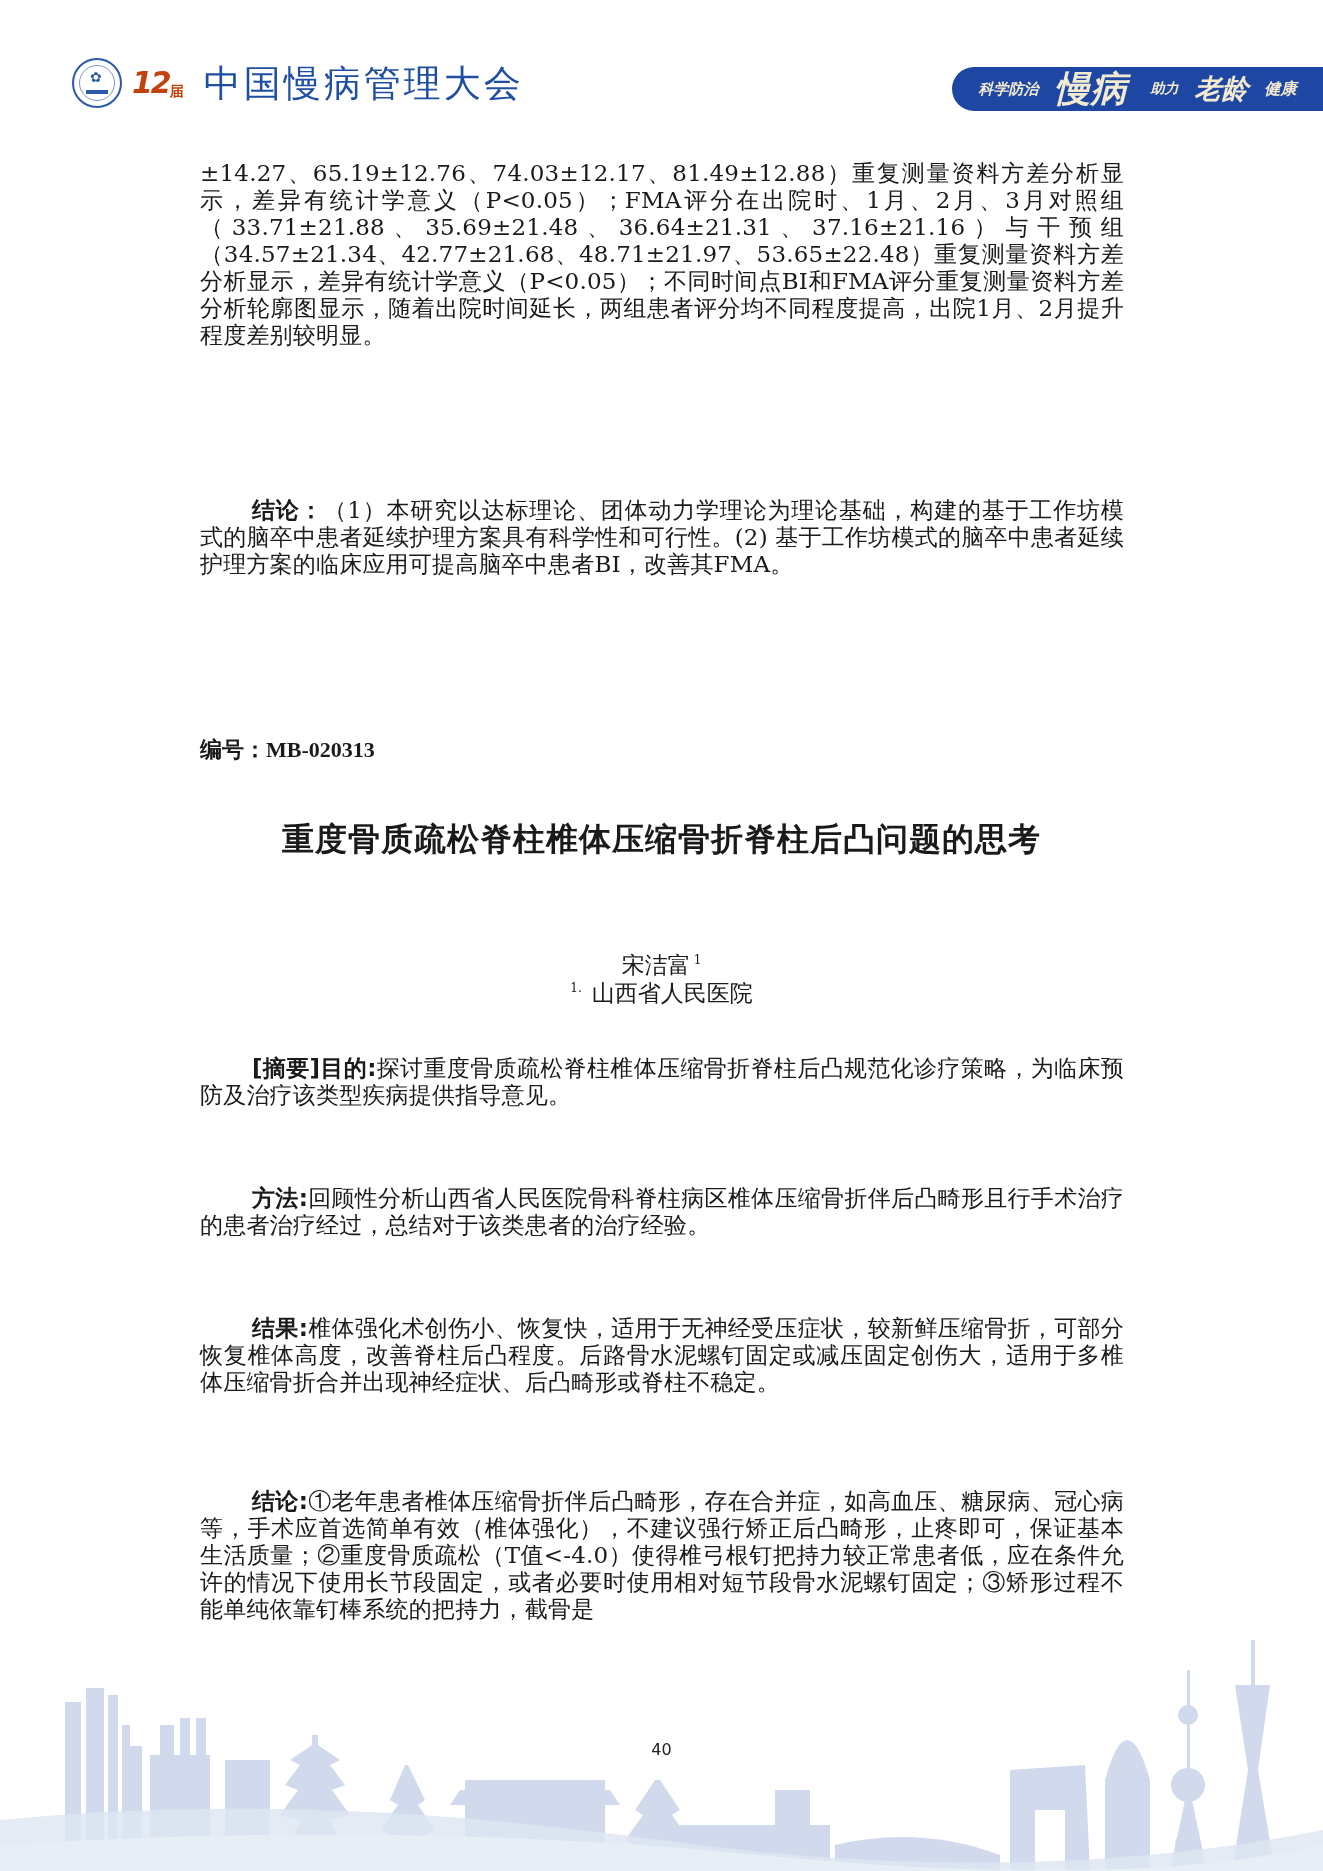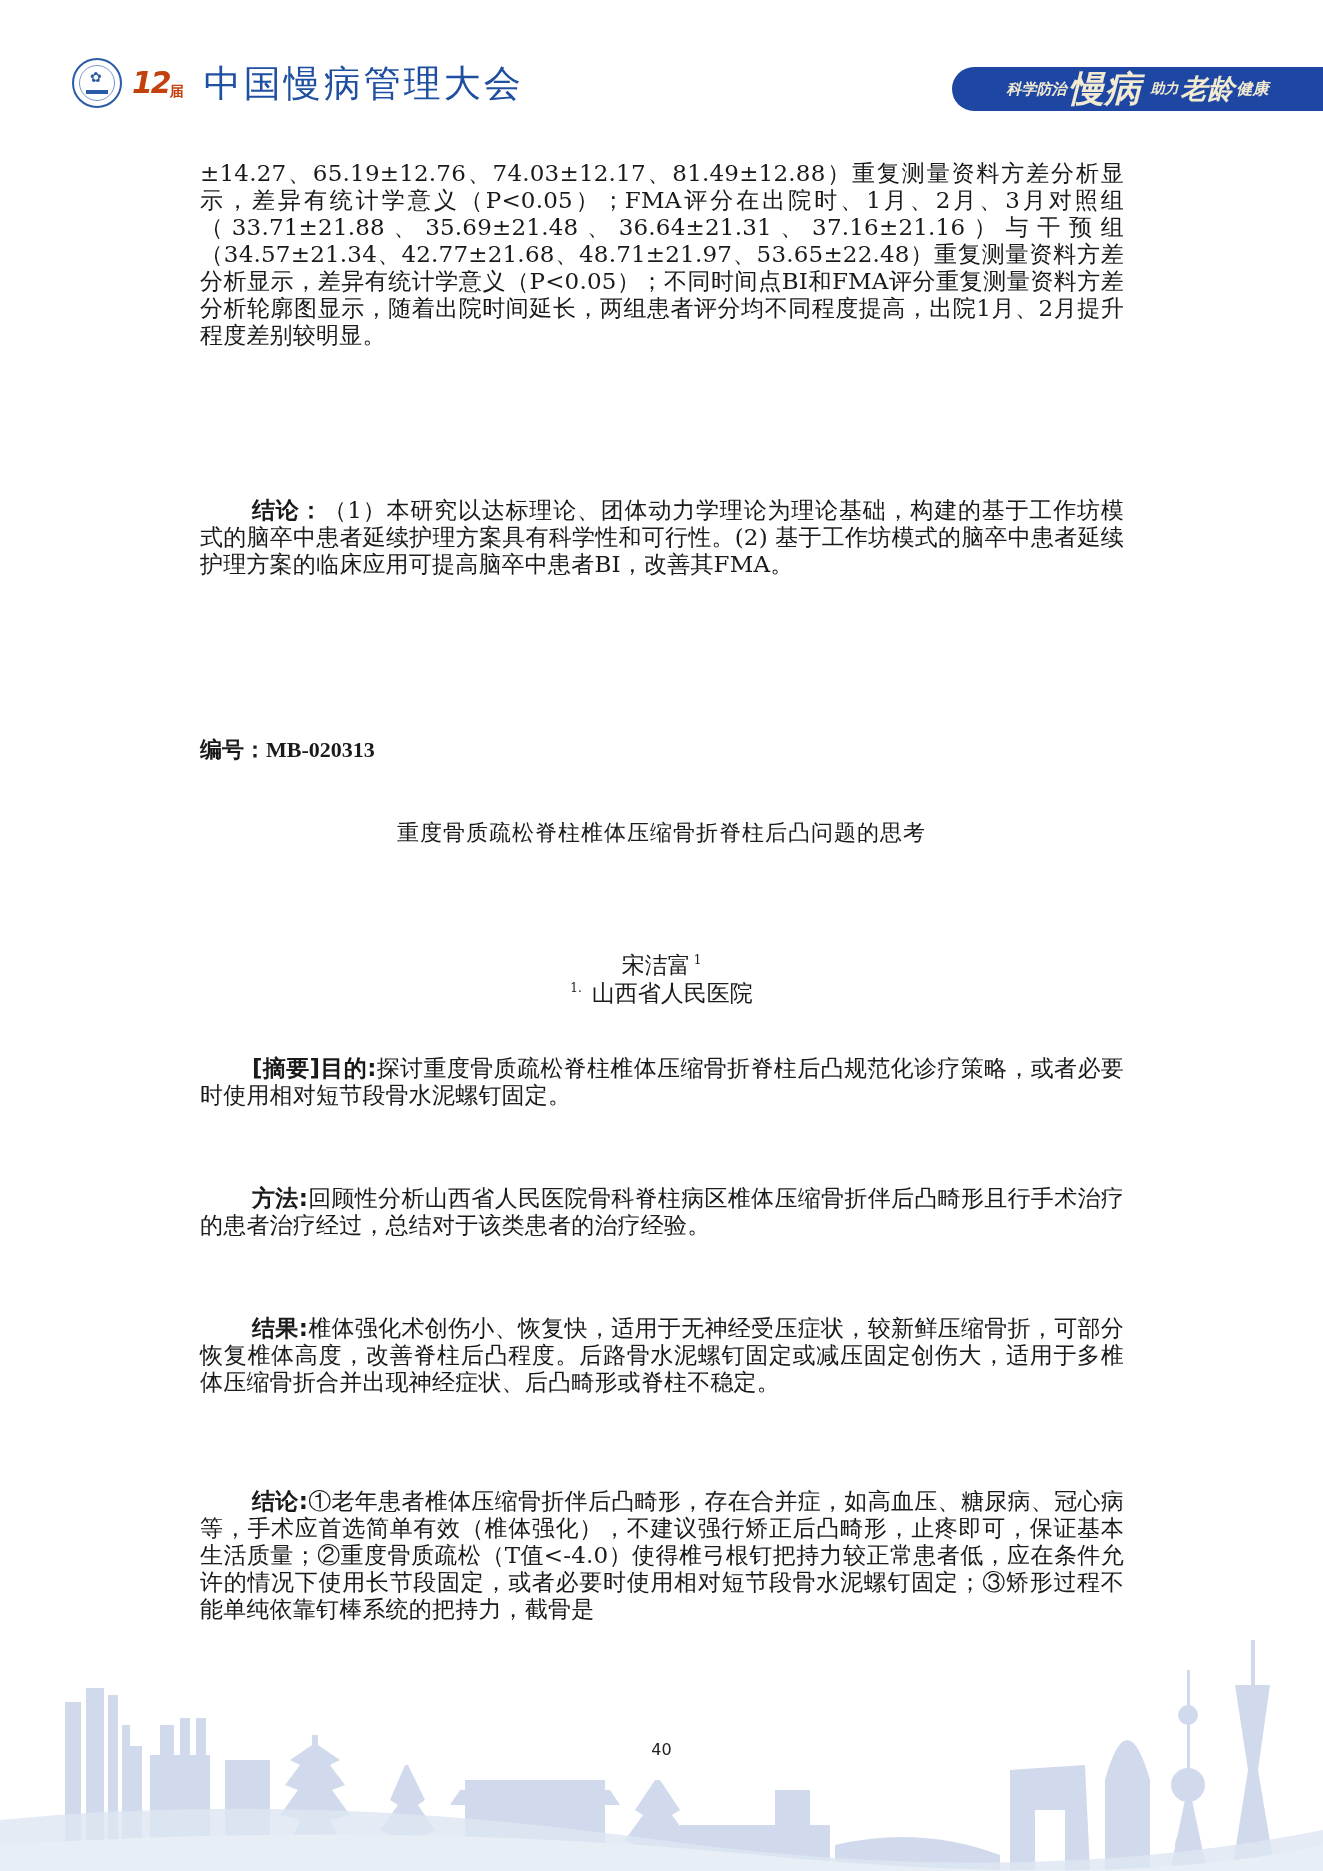--- a/index.html
+++ b/index.html
@@ -28,42 +28,42 @@
   }
   .edition small { font-size: 14px; font-style: normal; letter-spacing: 0; vertical-align: bottom; }
   .conf-title {
     margin-left: 20px; font-family: "DejaVu Sans", sans-serif; font-size: 37px; color: #1f4fa0;
     letter-spacing: 3px; line-height: 1;
   }
   .slogan {
     position: absolute; left: 952px; top: 67px; width: 371px; height: 44px;
     background: #1d47a2; border-radius: 24px 0 0 24px;
     display: flex; align-items: center; justify-content: center;
-    font-family: "DejaVu Serif", serif; font-style: italic; font-weight: bold; color: #f3ead2;
+    font-family: "DejaVu Serif", serif; font-style: italic; font-weight: bold; color: #f3ead2; gap: 14px;
   }
   .slogan .s1 { font-size: 15px; }
   .slogan .s2 { font-size: 36px; margin: 0 10px 0 2px; }
   .slogan .s3 { font-size: 14px; }
   .slogan .s4 { font-size: 27px; margin: 0 2px; }
   .slogan .s5 { font-size: 16px; text-align: right; }
 
   .content { position: absolute; left: 200px; width: 924px; }
   .para {
     font-size: 23px; line-height: 27px; margin: 0; text-align: justify;
     font-family: "DejaVu Serif", "Liberation Serif", serif; letter-spacing: 0.2px;
   }
   .indent { text-indent: 52px; }
   .label { font-family: "DejaVu Sans", sans-serif; font-weight: bold; }
   .code {
     position: absolute; left: 200px; top: 735px; font-family: Liberation Serif, serif;
     font-weight: bold; font-size: 22px;
   }
   .title {
     position: absolute; left: 0; width: 1323px; top: 818px; text-align: center;
-    font-family: "DejaVu Sans", sans-serif; font-weight: normal; font-size: 22px; letter-spacing: 1px;
+    font-family: "DejaVu Sans", sans-serif; font-weight: bold; font-size: 32px; letter-spacing: 1px;
   }
   .author, .affil {
     position: absolute; left: 0; width: 1323px; text-align: center; font-size: 23px;
     font-family: "DejaVu Serif", serif;
   }
   .author { top: 950px; }
   .affil { top: 978px; }
   sup { font-size: 12px; vertical-align: super; margin-left: 3px; }
   .affil sup { margin: 0 10px 0 0; }
 
@@ -110,21 +110,21 @@
 
 <div class="author">
   <span>宋洁富</span><sup>1</sup>
 </div>
 
 <div class="affil">
   <sup>1.</sup><span>山西省人民医院</span>
 </div>
 
 <div class="content" style="top:1055px;">
-  <p class="para indent"><span class="label">[摘要]目的:</span><span>探讨重度骨质疏松脊柱椎体压缩骨折脊柱后凸规范化诊疗策略，或者必要时使用相对短节段骨水泥螺钉固定。</span></p>
+  <p class="para indent"><span class="label">[摘要]目的:</span><span>探讨重度骨质疏松脊柱椎体压缩骨折脊柱后凸规范化诊疗策略，为临床预防及治疗该类型疾病提供指导意见。</span></p>
 </div>
 
 <div class="content" style="top:1185px;">
   <p class="para indent"><span class="label">方法:</span><span>回顾性分析山西省人民医院骨科脊柱病区椎体压缩骨折伴后凸畸形且行手术治疗的患者治疗经过，总结对于该类患者的治疗经验。</span></p>
 </div>
 
 <div class="content" style="top:1315px;">
   <p class="para indent"><span class="label">结果:</span><span>椎体强化术创伤小、恢复快，适用于无神经受压症状，较新鲜压缩骨折，可部分恢复椎体高度，改善脊柱后凸程度。后路骨水泥螺钉固定或减压固定创伤大，适用于多椎体压缩骨折合并出现神经症状、后凸畸形或脊柱不稳定。</span></p>
 </div>
 

